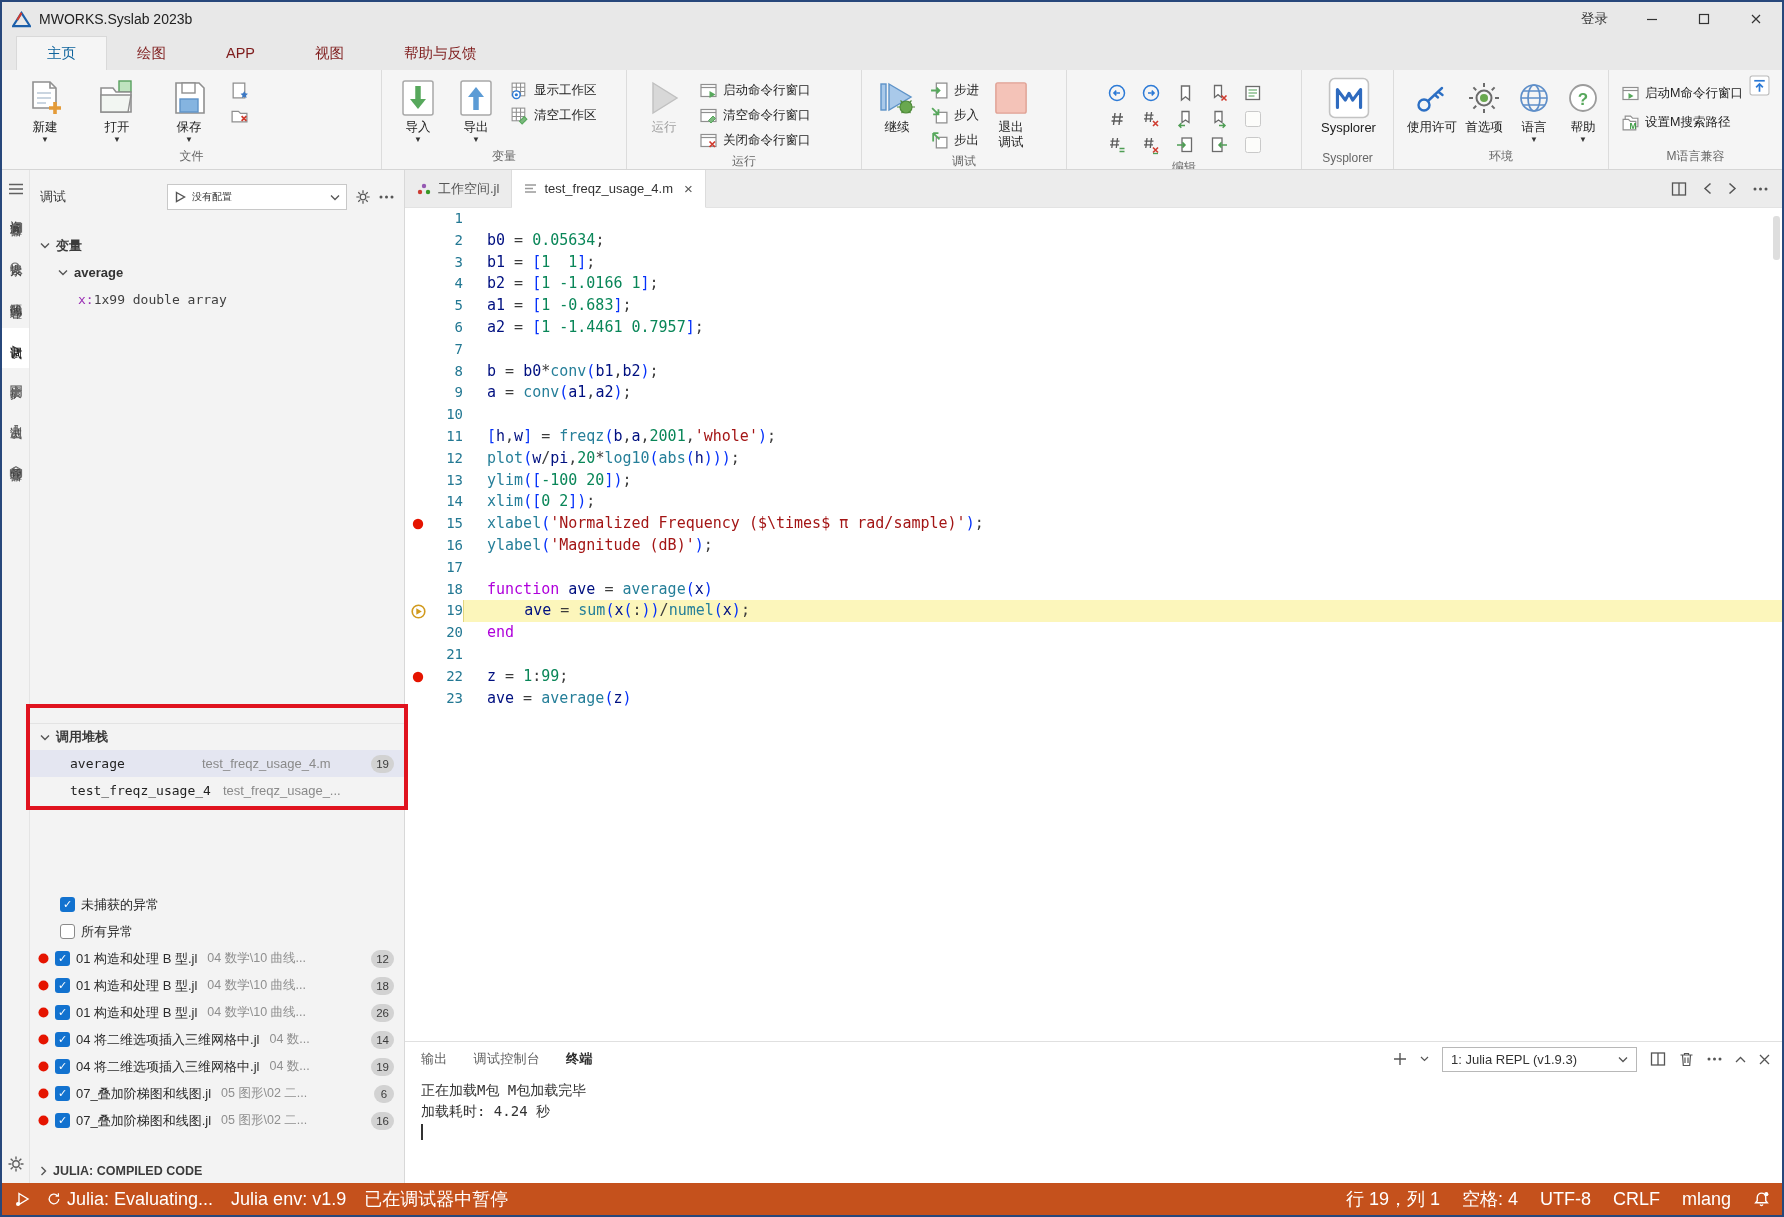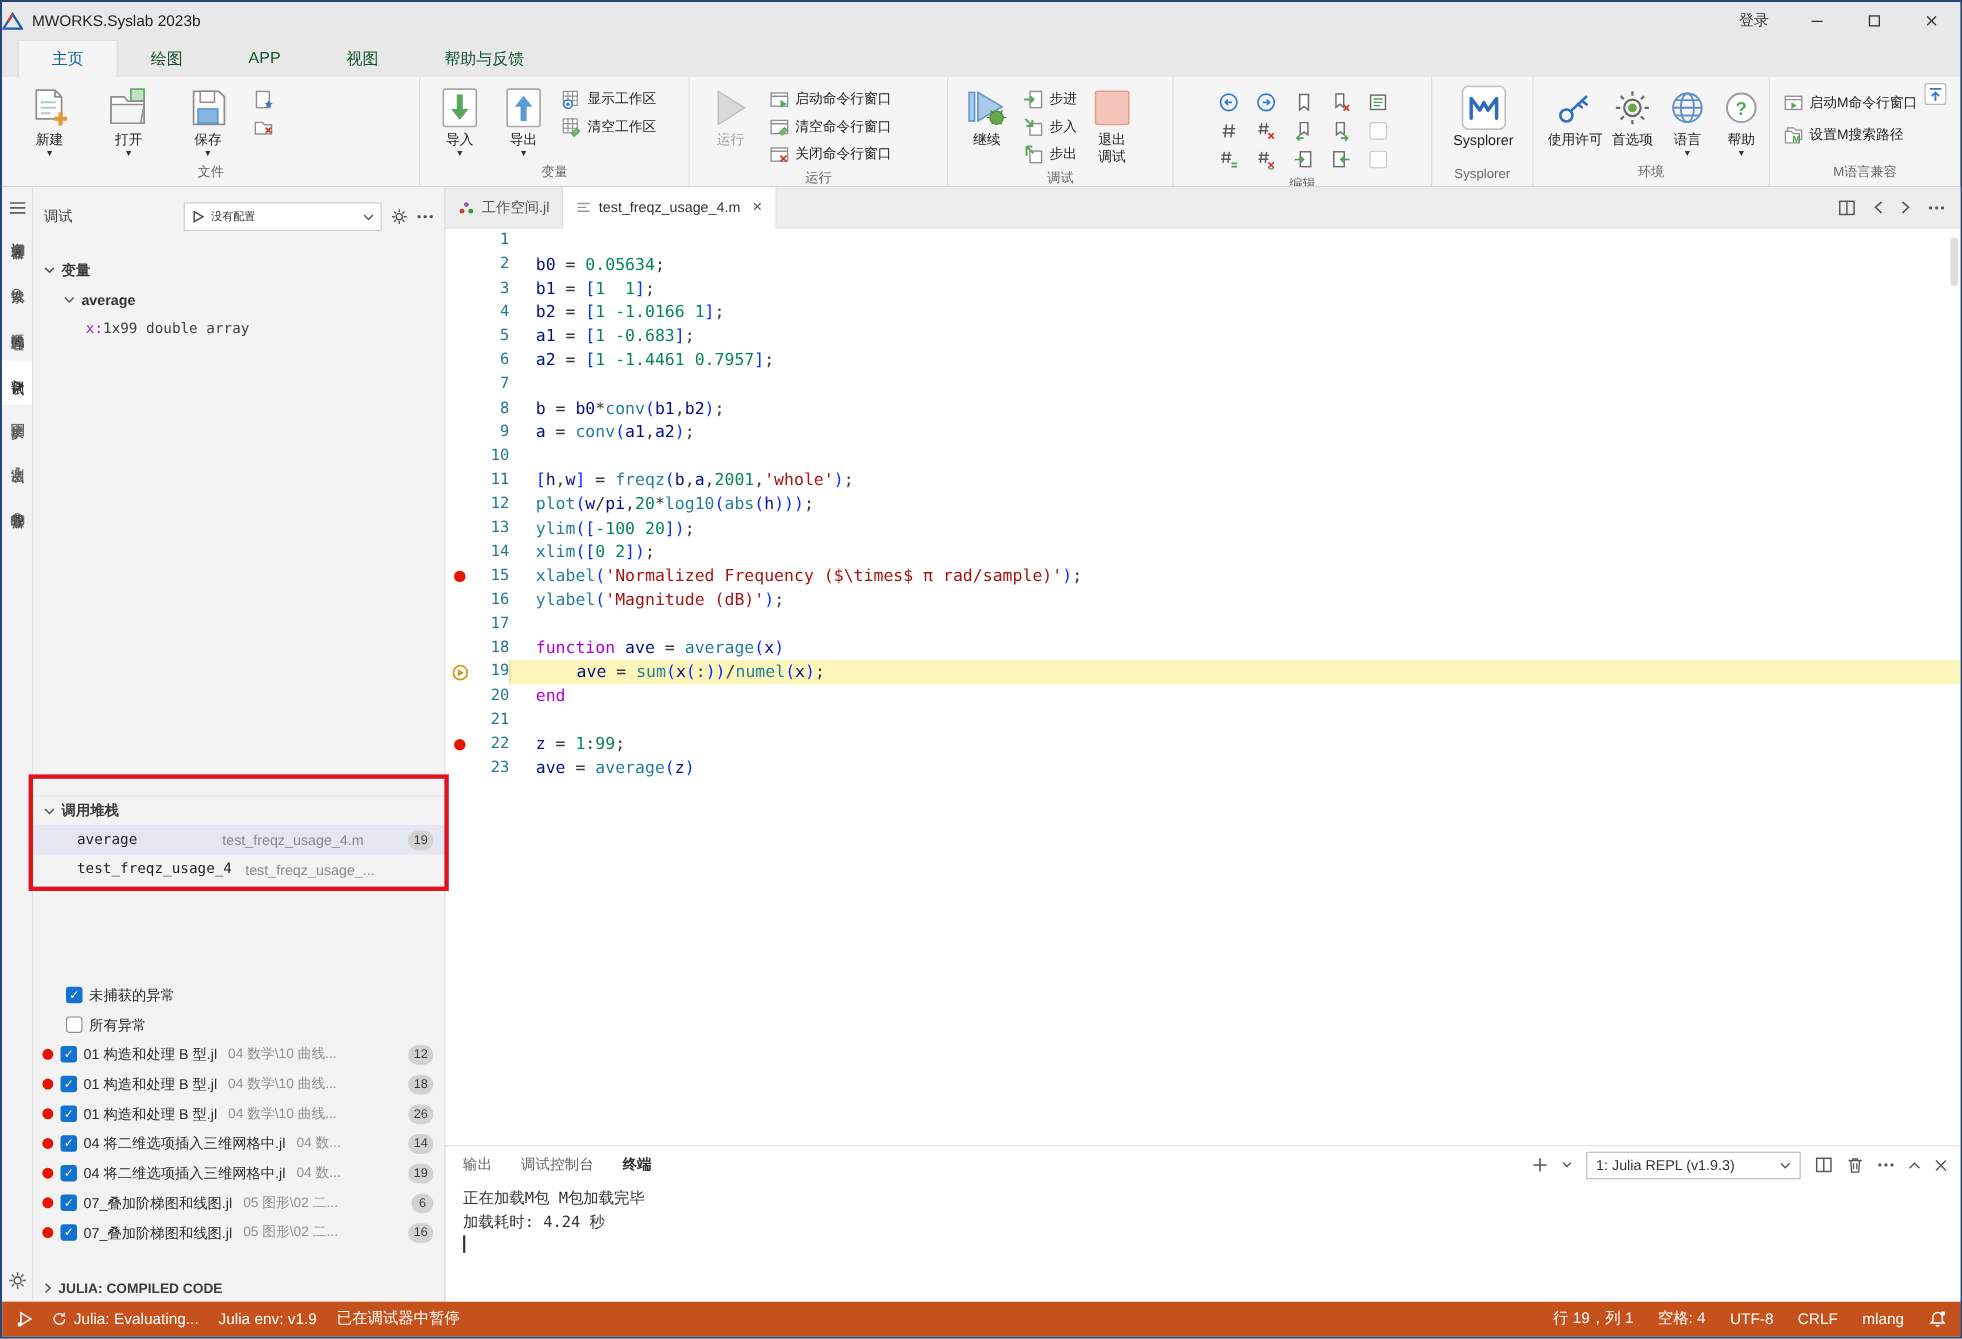--- a/index.html
+++ b/index.html
@@ -2,29 +2,29 @@
 <html style="--accent: #0e639c; --statusbar: #c5511c; --breakpoint: #e51400; --annotation: #e0131f; --current_line: #fcf6bb; --selection: #e4e6f1;"><head>
 <meta charset="utf-8">
 <style>
 *{margin:0;padding:0;box-sizing:border-box;}
 html,body{width:1784px;height:1217px;overflow:hidden;background:#ccc;}
 body{font-family:"Liberation Sans","DejaVu Sans",sans-serif;font-size:13px;color:#2b2b2b;}
 .window{width:1784px;height:1217px;display:flex;flex-direction:column;border:2px solid #27477b;background:#f3f3f3;}
 svg{display:block;}
 
 .titlebar{height:34px;background:#e8e8e8;display:flex;align-items:center;position:relative;flex:0 0 auto;}
-.tb-left{display:flex;align-items:center;gap:8px;padding-left:0;font-size:14px;color:#222;}
+.tb-left{display:flex;align-items:center;gap:8px;padding-left:10px;font-size:14px;color:#222;}
 .tb-center{position:absolute;left:0;right:0;text-align:center;font-size:13.5px;color:#333;pointer-events:none;}
 .tb-right{margin-left:auto;display:flex;align-items:center;gap:0;z-index:2;}
 .tb-btn{width:52px;height:34px;display:flex;align-items:center;justify-content:center;cursor:pointer;}
 .login{font-size:13.5px;color:#333;padding:0 18px;cursor:pointer;}
 
 .ribbontabs{height:34px;background:#e8e8e8;display:flex;align-items:flex-end;position:relative;flex:0 0 auto;}
 .rtabs{display:flex;height:34px;margin-left:14px;}
-.rtab{padding:0 30px;display:flex;align-items:center;font-size:14.5px;color:#14532d;cursor:pointer;}
+.rtab{padding:0 30px;display:flex;align-items:center;font-size:14.5px;color:#7f1d1d;cursor:pointer;}
 .rtab.active{background:#f5f5f5;color:#0e639c;border:1px solid #d9d9d9;border-bottom:none;}
 .collapse-btn{position:absolute;right:12px;bottom:-26px;z-index:8;cursor:pointer;}
 
 .ribbon{height:100px;background:#f5f5f5;display:flex;border-bottom:1px solid #d5d5d5;flex:0 0 auto;}
 .rgroup{border-right:1px solid #dcdcdc;display:flex;flex-direction:column;flex:0 0 auto;overflow:hidden;}
 .rgbody{flex:1;display:flex;align-items:flex-start;padding:6px 10px 0 12px;gap:10px;}
 .rglabel{text-align:center;font-size:12px;color:#666;padding:1px 0 4px;}
 .bigbtn{display:flex;flex-direction:column;align-items:center;width:62px;font-size:12.5px;color:#222;cursor:pointer;flex:0 0 auto;}
 .bigbtn .bicon{height:44px;display:flex;align-items:center;justify-content:center;}
 .bigbtn .blabel{line-height:15px;text-align:center;}
@@ -96,21 +96,21 @@
 .ptabs{display:flex;gap:26px;padding-left:4px;}
 .ptab{font-size:13px;color:#616161;cursor:pointer;letter-spacing:.3px;}
 .ptab.active{color:#2b2b2b;font-weight:700;}
 .panel-actions{margin-left:auto;display:flex;align-items:center;gap:13px;}
 .panel-actions .hicon{cursor:pointer;display:flex;align-items:center;}
 .replsel{width:195px;height:25px;border:1px solid #b8b8b8;background:#fff;display:flex;align-items:center;padding:0 8px;gap:6px;font-size:13px;color:#333;cursor:pointer;}
 .replsel span{flex:1;}
 .panelbody{flex:1;padding:4px 0 0 16px;font-family:"DejaVu Sans Mono",monospace;font-size:14px;color:#333;line-height:21px;}
 .tcursor{display:inline-block;width:1.5px;height:16px;background:#333;vertical-align:-3px;}
 
-.statusbar{height:32px;flex:0 0 auto;background:var(--statusbar,#c5511c);color:#fff;display:flex;align-items:center;padding:0 12px;gap:16px;font-size:14px;}
+.statusbar{height:32px;flex:0 0 auto;background:var(--statusbar,#c5511c);color:#fff;display:flex;align-items:center;padding:0 12px;gap:16px;font-size:18px;}
 .sbitem{display:flex;align-items:center;gap:6px;cursor:pointer;white-space:nowrap;}
 .sb-right{margin-left:auto;display:flex;align-items:center;gap:22px;}
 .chev{display:inline-flex;}
 </style>
 </head>
 <body>
 
 <div class="window">
 
   <div class="titlebar">

